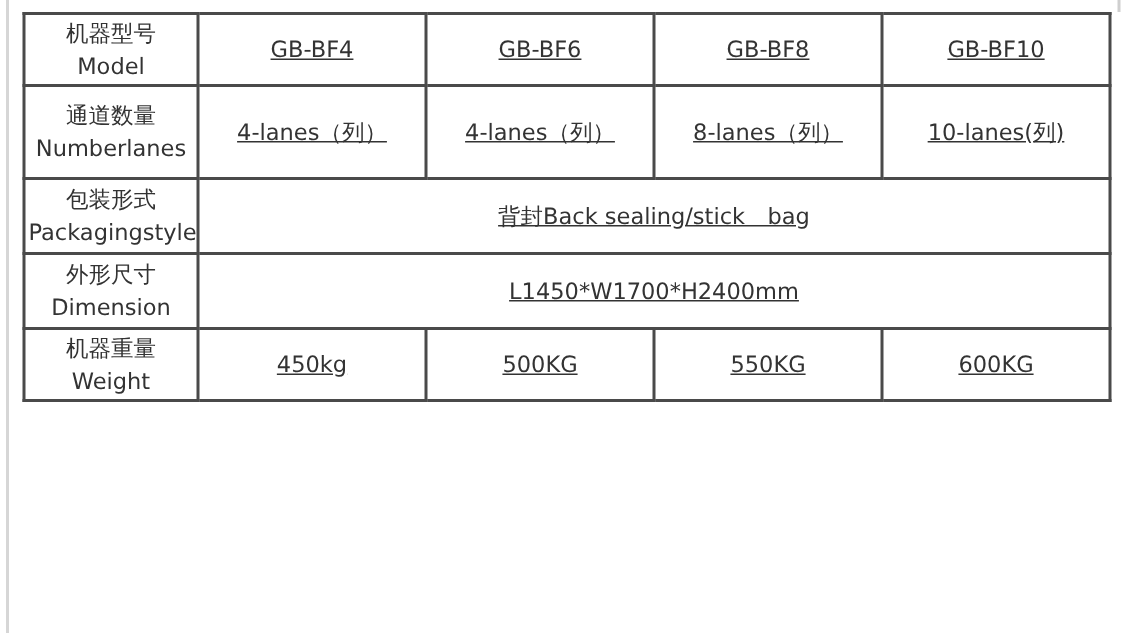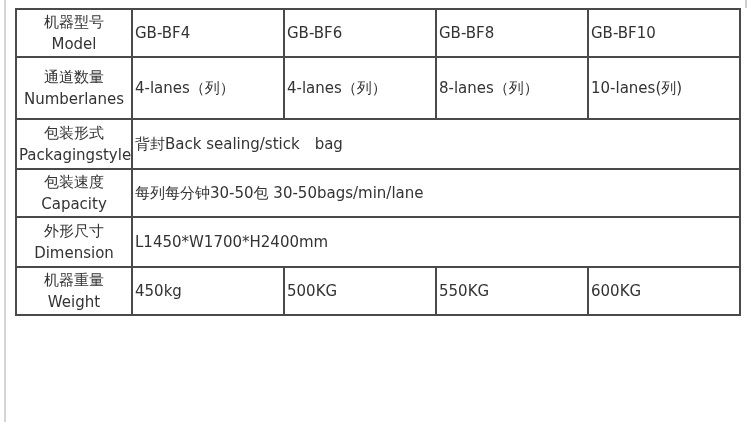--- a/index.html
+++ b/index.html
@@ -47,20 +47,22 @@
     padding: 1px 2px;
     vertical-align: middle;
   }
   td.label {
     text-align: center;
     padding-left: 4px;
     line-height: 22px;
   }
   td.label span { display: block; }
   td.val {
+    text-align: center;
+    text-decoration: underline;
   }
   tr.h48 { height: 48px; }
   tr.h49 { height: 62px; }
   tr.h50 { height: 50px; margin-left: 26px; }
   tr.h47 { height: 47px; }
   tr.h27 { height: 27px; }
   tr.h25 { height: 25px; }
 </style>
 </head>
 <body>
@@ -104,27 +106,20 @@
 
 
       <tr class="h50">
         <td class="label">
           <span>包装形式</span>
           <span>Packagingstyle</span>
         </td>
         <td class="val" colspan="4">背封Back sealing/stick　bag</td>
       </tr>
 
-      <tr class="h48">
-        <td class="label">
-          <span>包装速度</span>
-          <span>Capacity</span>
-        </td>
-        <td class="val" colspan="4">每列每分钟30-50包 30-50bags/min/lane</td>
-      </tr>
 
       <tr class="h50">
         <td class="label">
           <span>外形尺寸</span>
           <span>Dimension</span>
         </td>
         <td class="val" colspan="4">L1450*W1700*H2400mm</td>
       </tr>
 
       <tr class="h47">

